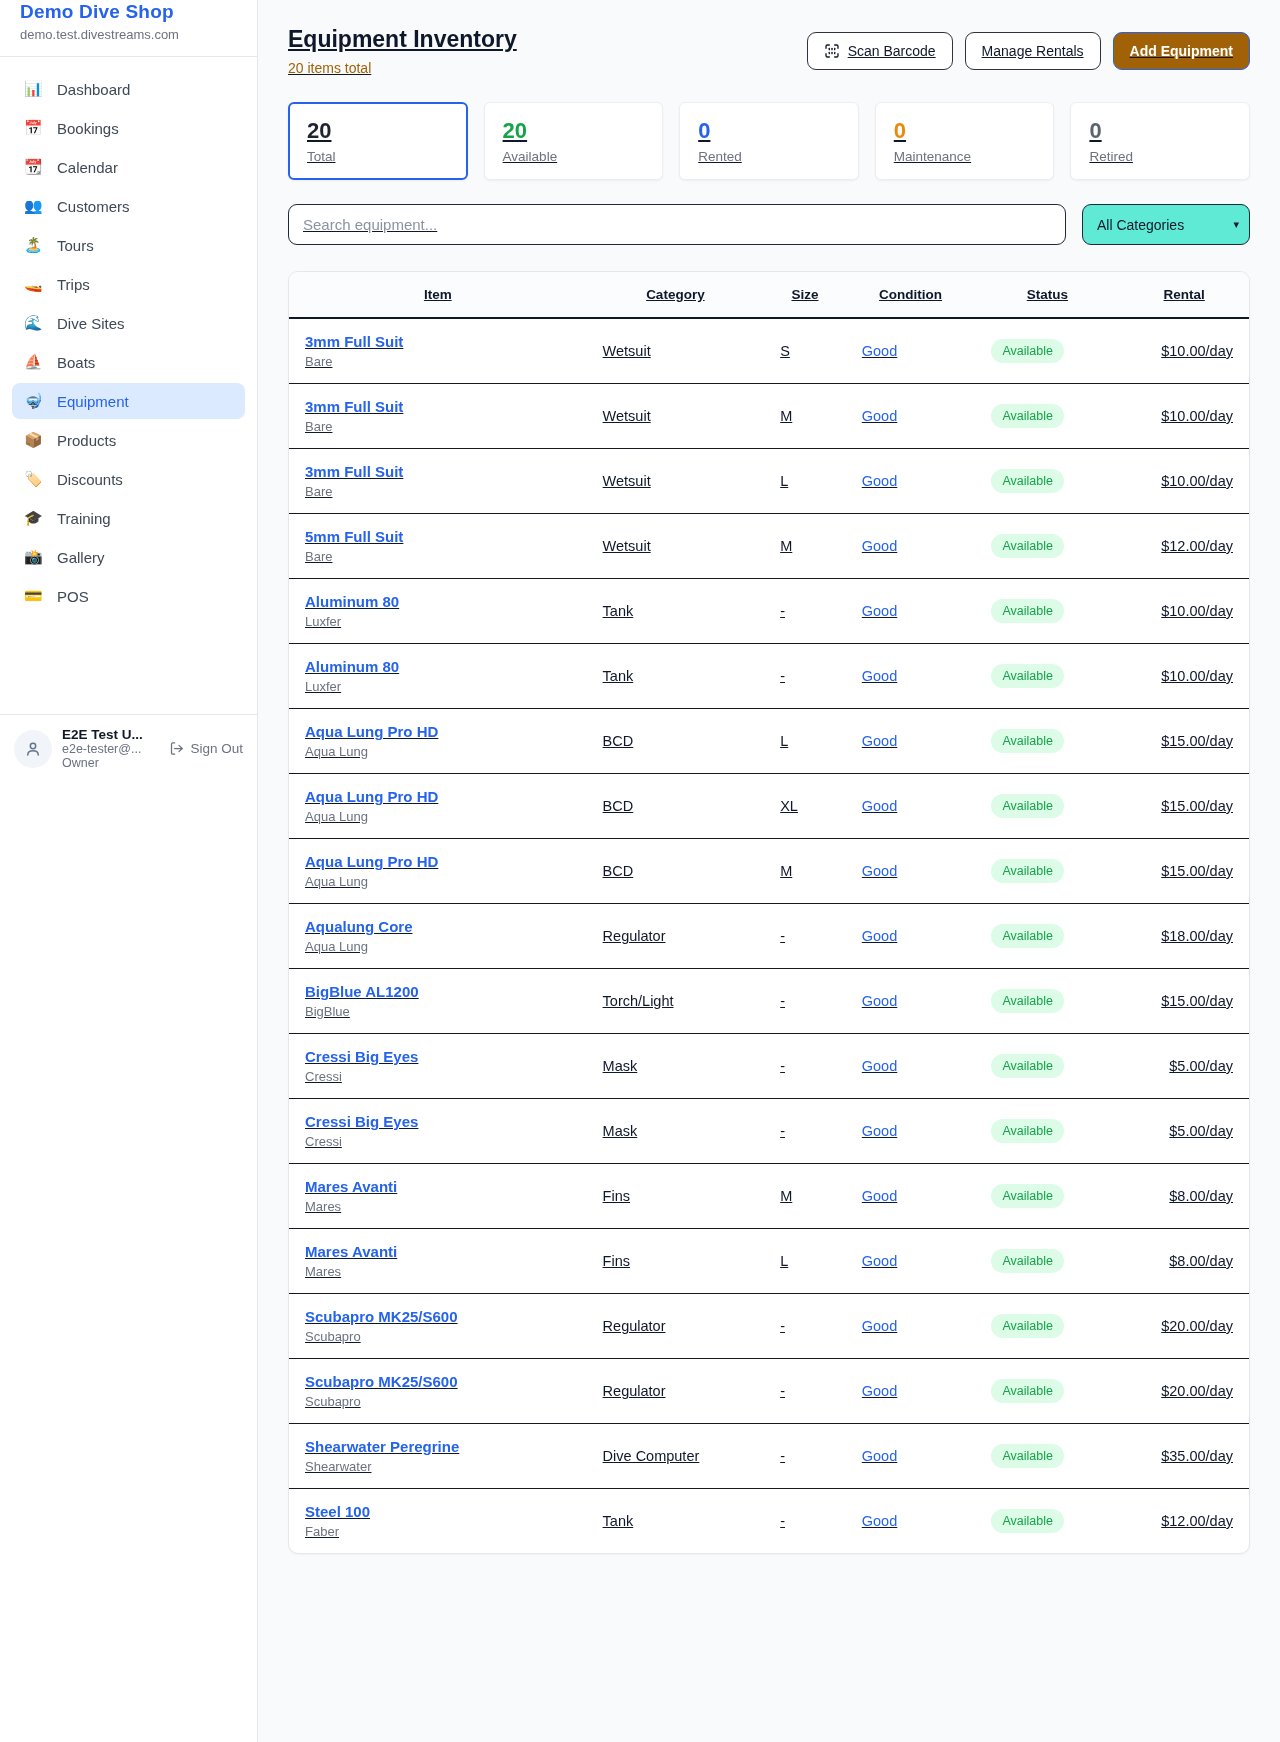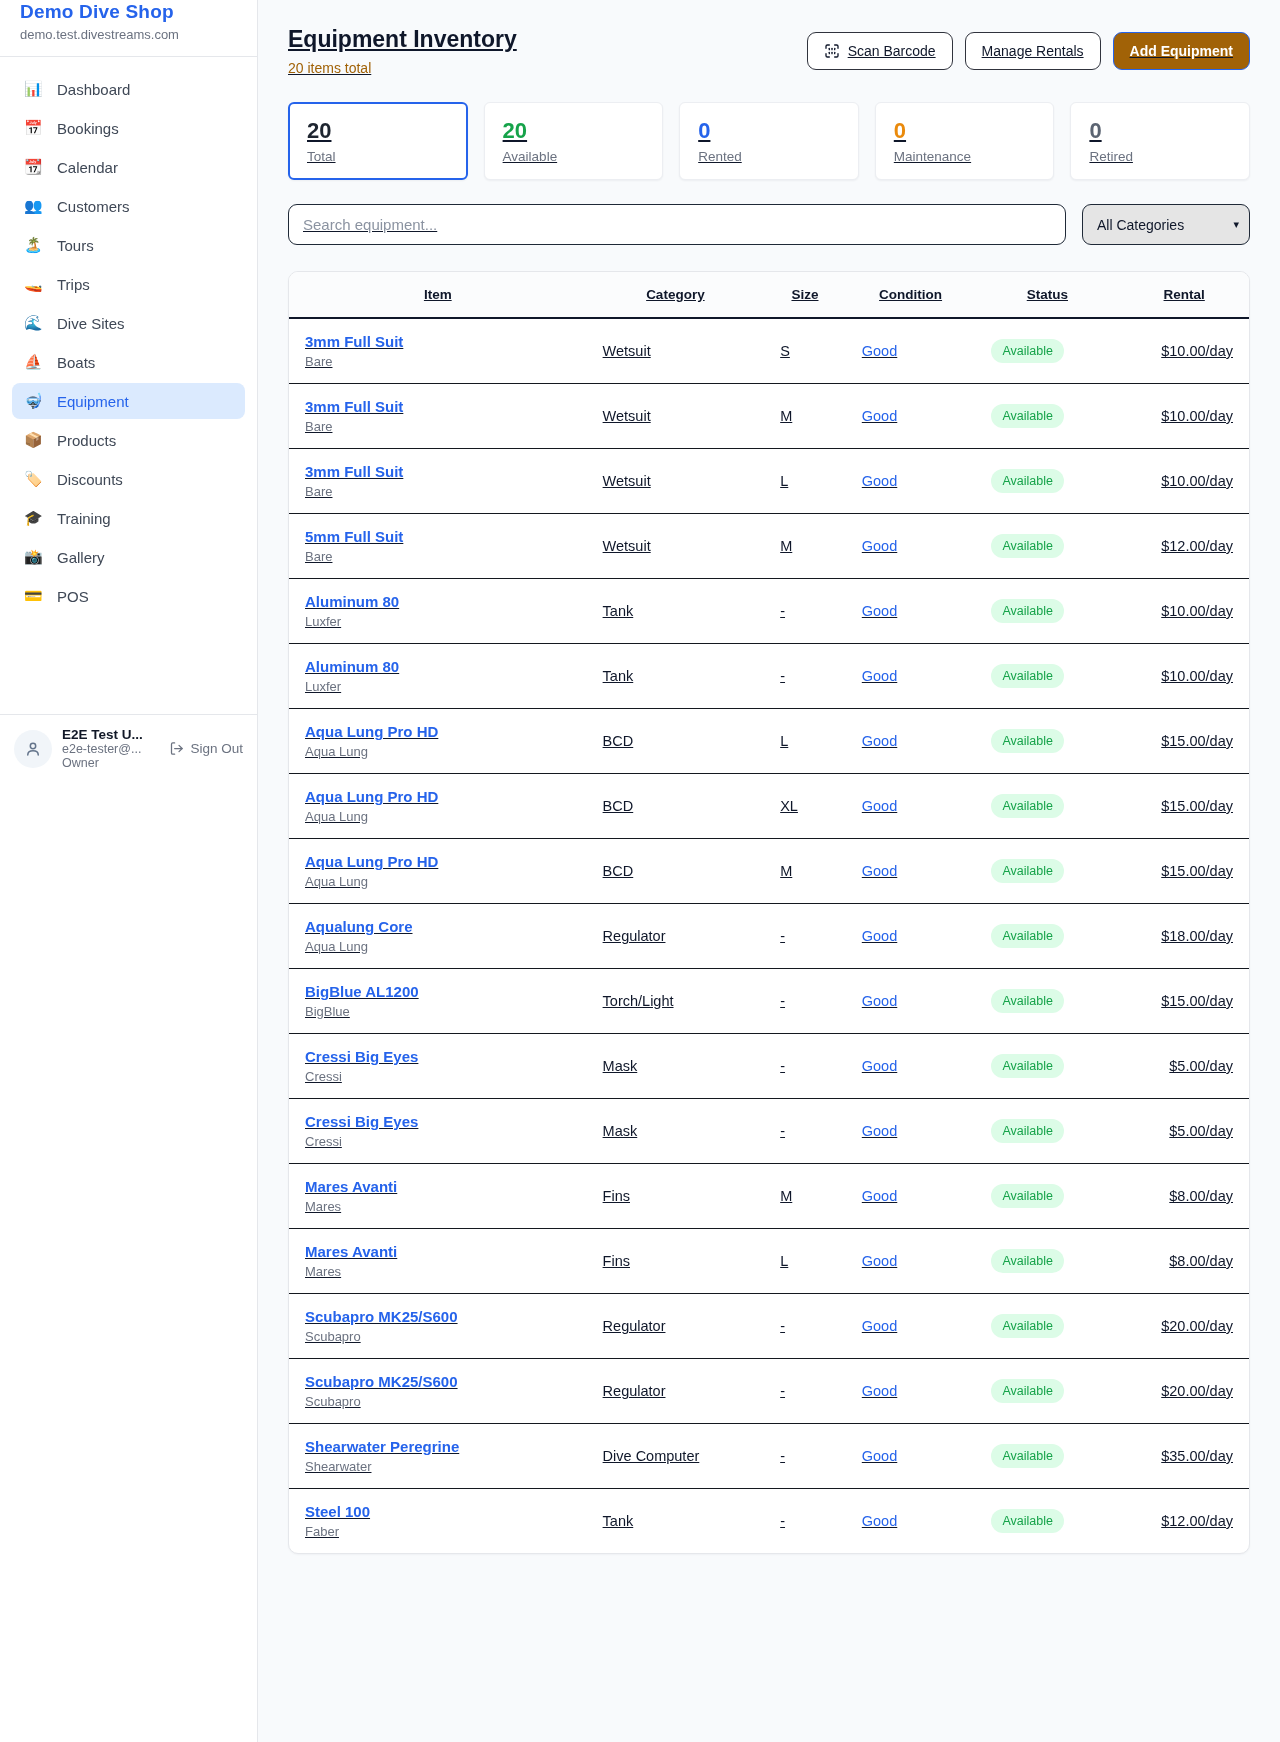--- a/index.html
+++ b/index.html
@@ -68,21 +68,21 @@
   
   .filters { display:flex; gap:16px; margin-top:24px;border-radius:10px; }
   .search-input {
     flex:1; height:41px; border:1px solid #1f2937; border-radius:9px;
     padding:0 14px; font-size:15px; font-family:inherit; background:#ffffff; color:#0f172a;
   }
   .search-input::placeholder { color:#8b93a1; }
   .select-wrap { position:relative; width:168px; flex:none; }
   .category-select {
     width:100%; height:41px; border:1px solid #1f2937; border-radius:9px;
-    background:#e5e5e5; font-size:14px; font-family:inherit; color:#0f172a;
+    background:#5eead4; font-size:14px; font-family:inherit; color:#0f172a;
     padding:0 30px 0 14px; appearance:none; -webkit-appearance:none; cursor:pointer;
   }
   .select-arrow {
     position:absolute; right:11px; top:50%; transform:translateY(-52%);
     font-size:11px; color:#0f172a; pointer-events:none;
   }
   
   .table-card {
     margin-top:26px; background:#ffffff; border:1px solid #e5e7eb; border-radius:10px;
     box-shadow:0 1px 2px rgba(16,24,40,.04); overflow:hidden; margin-bottom:14px;

